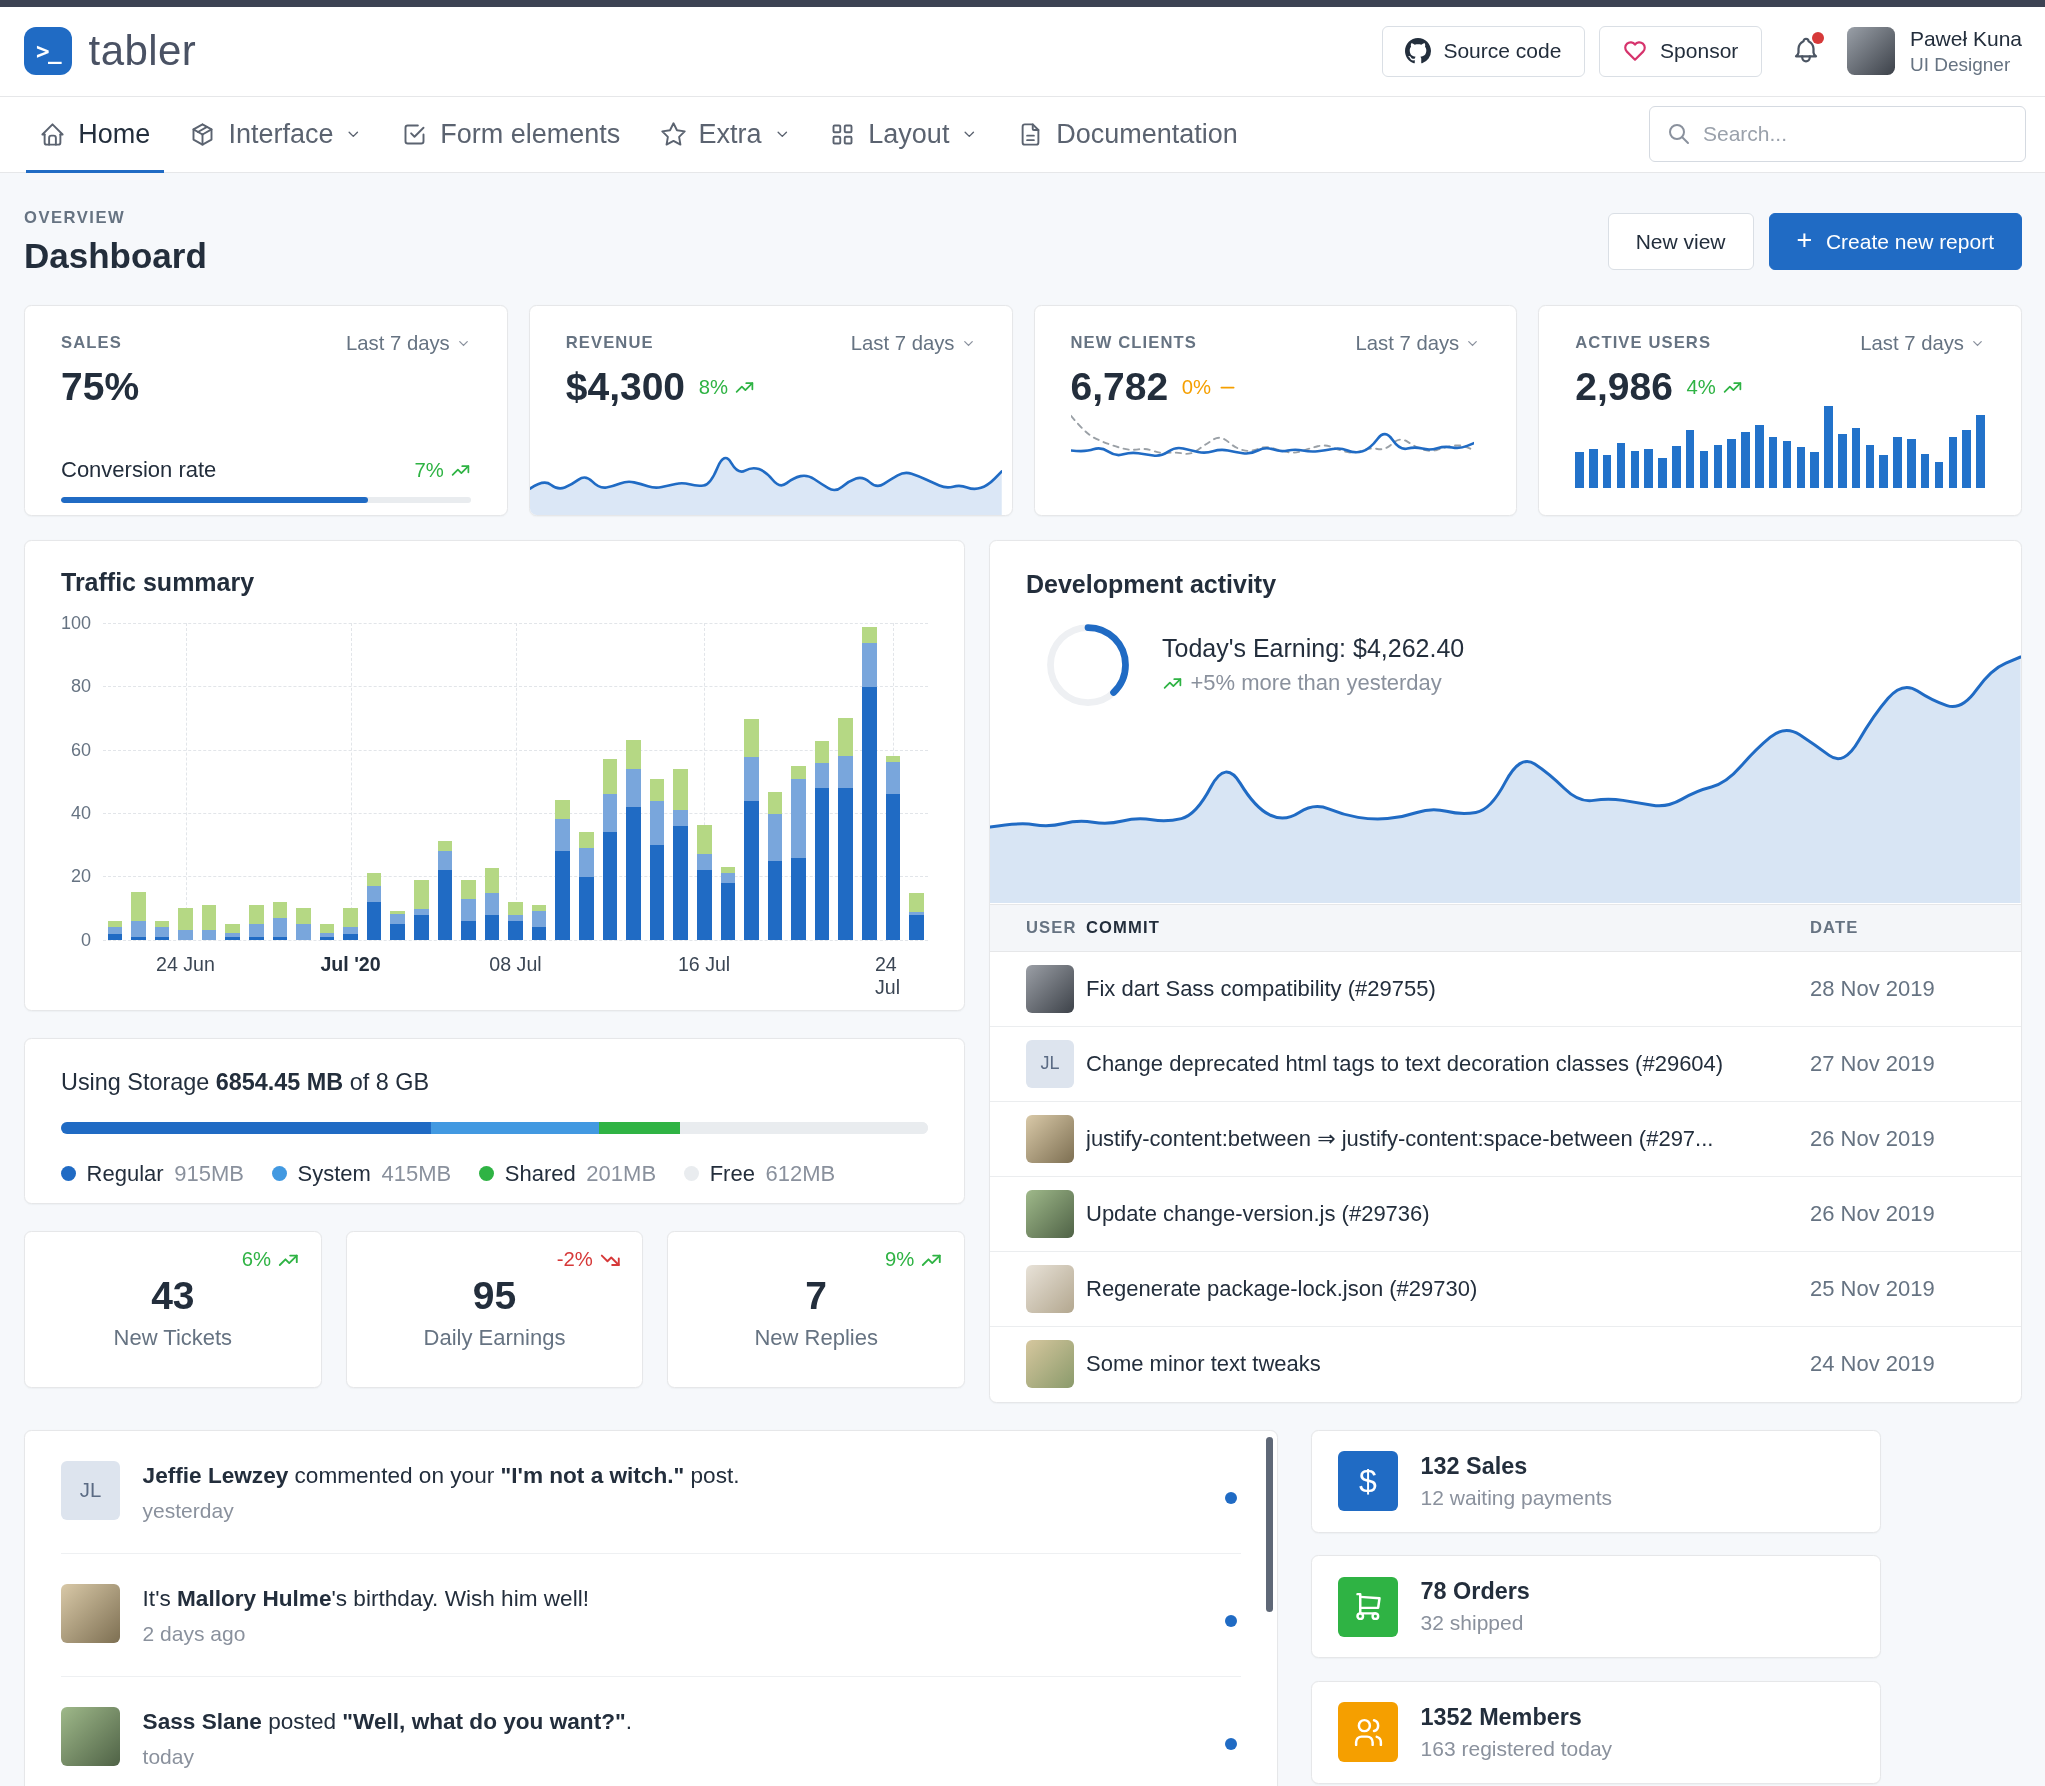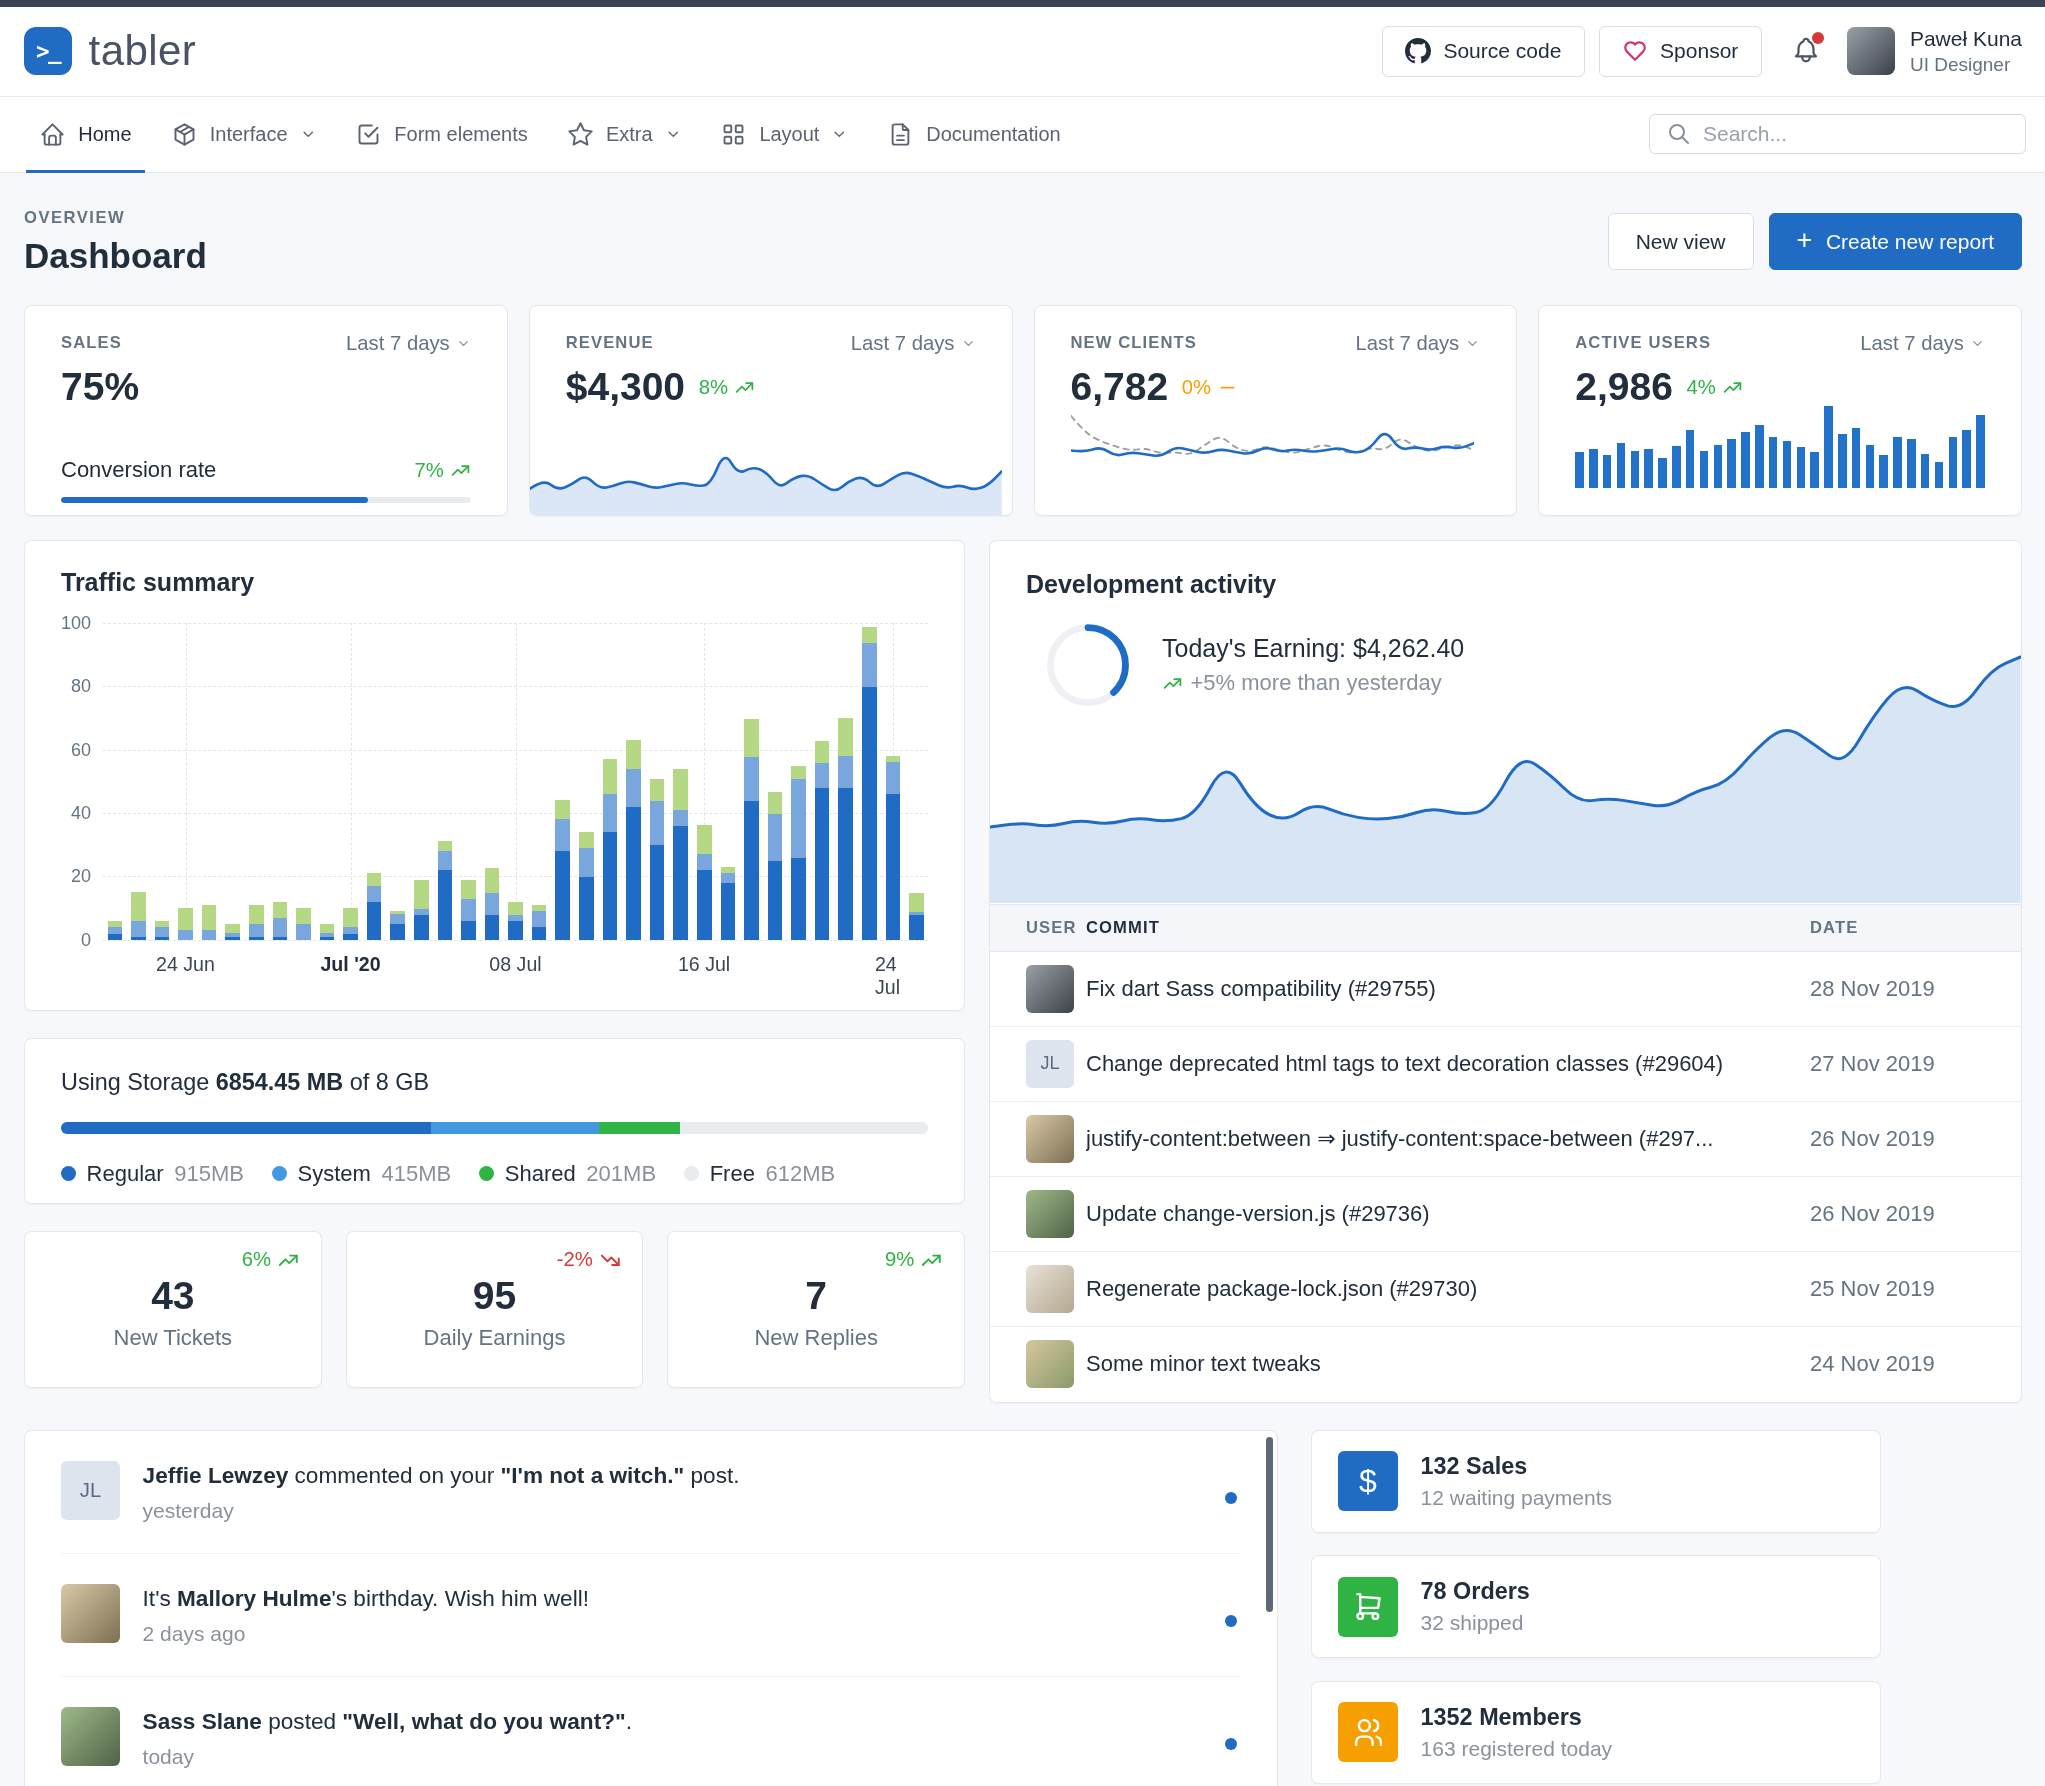--- a/index.html
+++ b/index.html
@@ -17,25 +17,25 @@
   .hbtn + .hbtn { margin-left:13.6px; }
   .bell-wrap { position:relative; margin:0 26px 0 29px; cursor:pointer; }
   .bell-dot { position:absolute; top:-3px; right:-3px; width:12px; height:12px; border-radius:50%; background:#d63939; }
   .avatar { width:48px; height:48px; border-radius:7.5px; background:linear-gradient(135deg,#9aa0a8,#3c4149); }
   .user-block { margin-left:15px; }
   .user-name { font-size:21px; color:#232e3c; }
   .user-role { font-size:19px; color:#667382; margin-top:3px; }
 
   
   .app-nav { height:76px; background:#fff; border-bottom:0.8px solid #e6e7e9; display:flex; align-items:stretch; padding:0 19.6px; }
-  .nav-item { display:flex; align-items:center; gap:12px; padding:0 19.6px; font-size:20px; color:#5b6370; cursor:pointer; position:relative; }
+  .nav-item { display:flex; align-items:center; gap:12px; padding:0 19.6px; font-size:27px; color:#5b6370; cursor:pointer; position:relative; }
   .nav-item svg { stroke:#5b6370; }
   .nav-item.active { color:#232e3c; }
   .nav-item.active::after { content:""; position:absolute; left:6px; right:6px; bottom:-0.8px; height:3px; background:#206bc4; }
-  .nav-search { margin-left:auto; align-self:center; width:377px; height:40px; border:0.8px solid #d5dae1; border-radius:6px; display:flex; align-items:center; padding:0 16.6px; gap:12px; background:#fff; }
+  .nav-search { margin-left:auto; align-self:center; width:377px; height:56px; border:0.8px solid #d5dae1; border-radius:6px; display:flex; align-items:center; padding:0 16.6px; gap:12px; background:#fff; }
   .nav-search input { border:none; outline:none; font-size:21px; color:#232e3c; width:100%; font-family:inherit; }
   .nav-search input::placeholder { color:#9aa1ab; }
 
   
   main { padding:30px 24px 0 24px; }
   .page-head { display:flex; align-items:center; justify-content:space-between; height:78px; }
   .pretitle { font-size:16.6px; font-weight:700; letter-spacing:1.5px; color:#667382; text-transform:uppercase; }
   .page-title { font-size:35px; font-weight:700; color:#232e3c; margin-top:7.5px; }
   .actions { display:flex; gap:15px; }
   .btn-white { height:57px; padding:0 27px; background:#fff; border:0.8px solid #dadfe5; border-radius:6px; font-size:21px; color:#232e3c; display:flex; align-items:center; cursor:pointer; }

